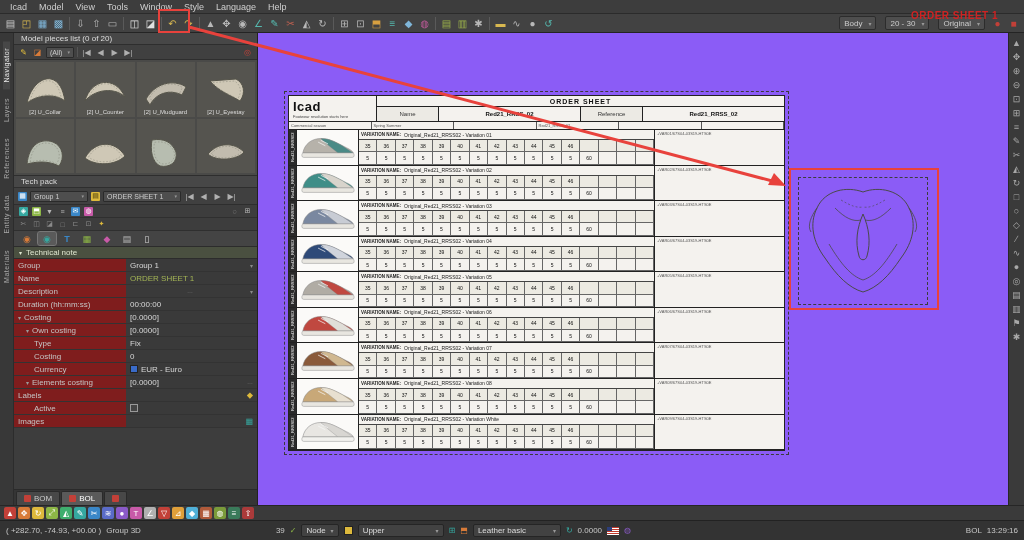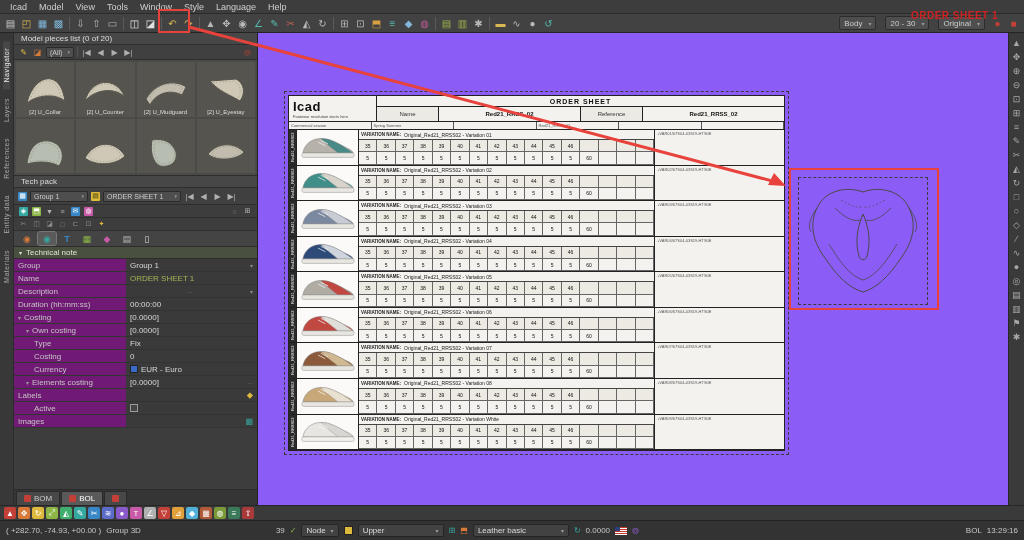--- a/index.html
+++ b/index.html
@@ -57,21 +57,21 @@
   .sq{width:9px;height:9px;border-radius:1px;display:flex;align-items:center;justify-content:center;font-size:7px}
   .mode-row{height:16px;display:flex;align-items:center;gap:2px;padding:0 4px;background:#444;
     border-bottom:1px solid #2c2c2c}
   .mode-btn{width:18px;height:13px;display:flex;align-items:center;justify-content:center;
     font-size:9px;border-radius:2px}
   .mode-btn.sel{background:#5a5a5a;outline:1px solid #777}
   .note-header{height:12px;background:#4a5040;display:flex;align-items:center;gap:4px;
     padding:0 5px;color:#dfe6cf;border-bottom:1px solid #2c2c2c}
   .prop-grid{flex:0 0 auto}
   .prop-row{height:13px;display:flex;border-bottom:1px solid #333}
-  .prop-label{width:112px;background:#701a75;display:flex;align-items:center;padding:0 4px;
+  .prop-label{width:112px;background:#7f1d1d;display:flex;align-items:center;padding:0 4px;
     gap:3px;color:#c4c4c4;overflow:hidden;white-space:nowrap}
   .prop-value{flex:1;background:#3a3a3a;display:flex;align-items:center;padding:0 4px;gap:3px;
     color:#d8d8d8;overflow:hidden;white-space:nowrap}
   .prop-value .car{margin-left:auto;color:#8a8a8a;font-size:6px}
   .green-val{color:#a3b455}
   .checkbox{width:8px;height:8px;border:1px solid #999;background:#444}
   .panel-fill{flex:1}
   .bottom-tabs{height:16px;display:flex;align-items:flex-end;background:#353535;
     border-top:1px solid #2a2a2a;padding:0 2px;gap:1px}
   .btab{height:14px;background:#484848;border:1px solid #2a2a2a;border-bottom:none;display:flex;
@@ -1060,21 +1060,21 @@
       <span>Node</span>
         <span class="car">▾</span>
     </div>
     <span class="swatch" style="background:#ddb93c"></span>
     <div class="sb-select" style="width:86px">
       <span>Upper</span>
         <span class="car" style="margin-left:auto">▾</span>
     </div>
     <span style="color:#35a8a0">⊞</span>
     <span style="color:#d87b39">⬒</span>
-    <div class="sb-select" style="width:96px">
+    <div class="sb-select" style="width:88px">
       <span>Leather basic</span>
         <span class="car" style="margin-left:auto">▾</span>
     </div>
     <span style="color:#35a8a0">↻</span>
     <span>0.0000</span>
     <span class="us-flag"></span>
     <span style="color:#8a5ac8">◍</span>
     <span style="margin-left:auto">BOL</span>
     <span>13:29:16</span>
   </div>

